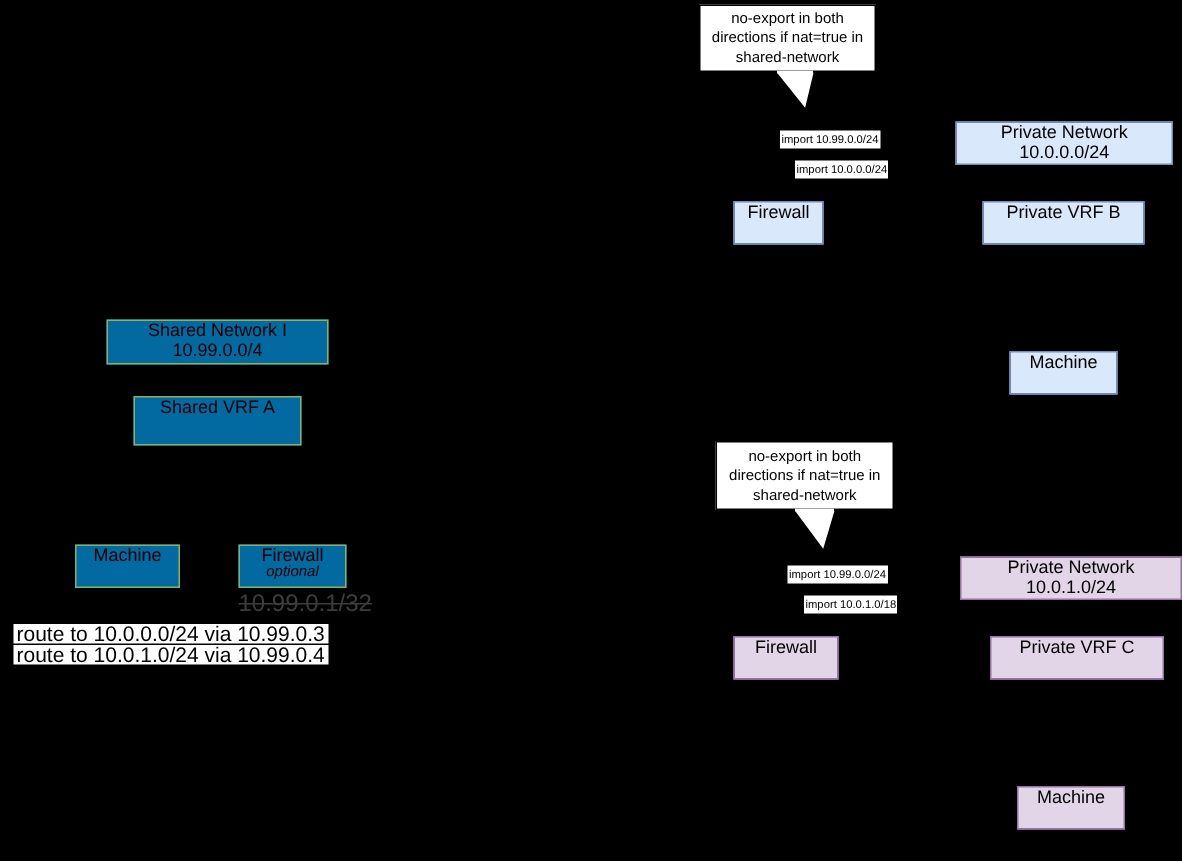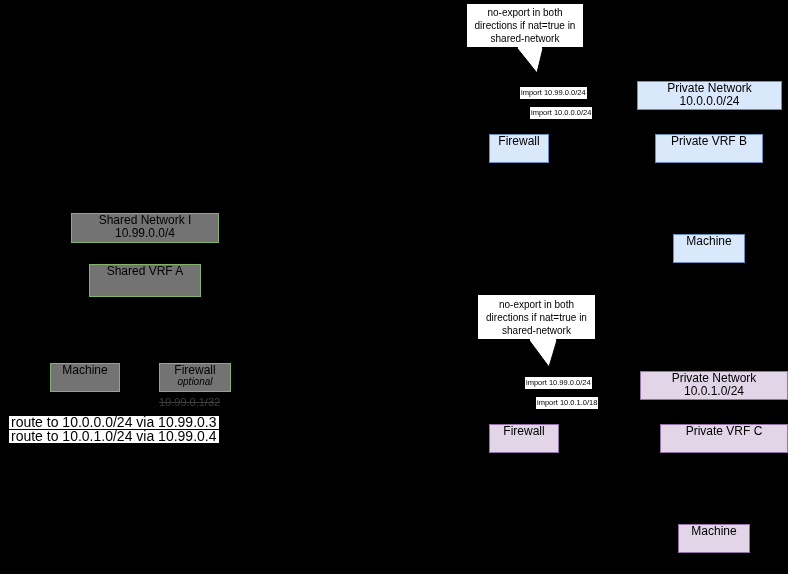--- a/index.html
+++ b/index.html
@@ -6,41 +6,41 @@
   html,body { background:#000; }
   .canvas {
     position:relative; width:788px; height:574px; background:#000000;
     overflow:hidden; font-family:Liberation Sans, sans-serif; color:#000;padding-left:40px;
   }
   .node {
     position:absolute; border:1px solid #000; display:flex; flex-direction:column;
     align-items:center; text-align:center;
     font-size:12px; line-height:13px;
   }
-  .green  { background:#737373; border-color:#82b366; }
+  .green  { background:#0369a1; border-color:#82b366; }
   .blue   { background:#dae8fc; border-color:#6c8ebf; }
   .purple { background:#e1d5e7; border-color:#9673a6; }
   .callout {
     position:absolute; background:#ffffff; border:1px solid #000000;
     display:flex; align-items:center; justify-content:center; text-align:center;
     font-size:10px; line-height:13px;
   }
   .callout .line { white-space:nowrap; }
   .tail { position:absolute; }
   .small-label {
     position:absolute; background:#ffffff; color:#000;
     font-size:7.5px; line-height:12px; padding:0 1px; white-space:nowrap;margin-left:40px;
   }
   .route-label {
     position:absolute; background:#ffffff; color:#000;
     font-size:14px; line-height:13px; padding:0 2px; white-space:nowrap;
   }
   .sub { font-style:italic; font-size:10px; line-height:10px; }
   .ext-ip {
-    position:absolute; text-align:left; font-size:11px; line-height:13px;
+    position:absolute; text-align:left; font-size:16px; line-height:13px;
     color:#3d3d3d; text-decoration:line-through; white-space:nowrap;
   }
 </style>
 </head>
 <body>
 
 <div class="canvas">
 
   <div class="callout" style="left:466px; top:3px; width:118px; height:45px;">
     <div>
@@ -114,21 +114,21 @@
 
   <div class="node purple" style="left:640px; top:371px; width:148px; height:29px;">
     <span>Private Network</span>
     <span>10.0.1.0/24</span>
   </div>
 
   <div class="node purple" style="left:489px; top:424px; width:70px; height:29px;">
     <span>Firewall</span>
   </div>
 
-  <div class="node purple" style="left:660px; top:424px; width:128px; height:29px;">
+  <div class="node purple" style="left:660px; top:424px; width:116px; height:29px;">
     <span>Private VRF C</span>
   </div>
 
   <div class="node purple" style="left:678px; top:524px; width:72px; height:29px;">
     <span>Machine</span>
   </div>
 
 </div>
 
 </body></html>

